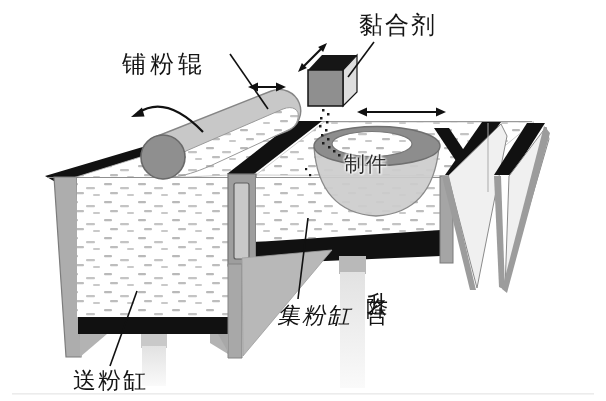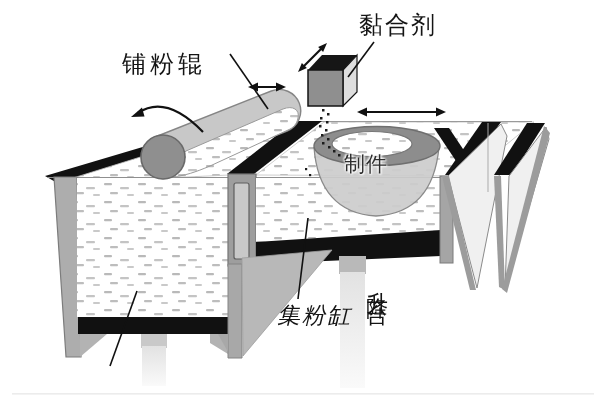--- a/index.html
+++ b/index.html
@@ -150,13 +150,14 @@
   </g>
 
   <rect x="12" y="393" width="582" height="1.6" fill="#ececec"></rect>
 </svg>
 
   <div class="lbl lbl-roller">铺粉辊</div>
   <div class="lbl lbl-binder">黏合剂</div>
   <div class="lbl lbl-part">制件</div>
   <div class="lbl lbl-collect">集粉缸</div>
   <div class="lbl lbl-lift">升降台</div>
+  <div class="lbl lbl-feed">送粉缸</div>
 </div>
 
 </body></html>

